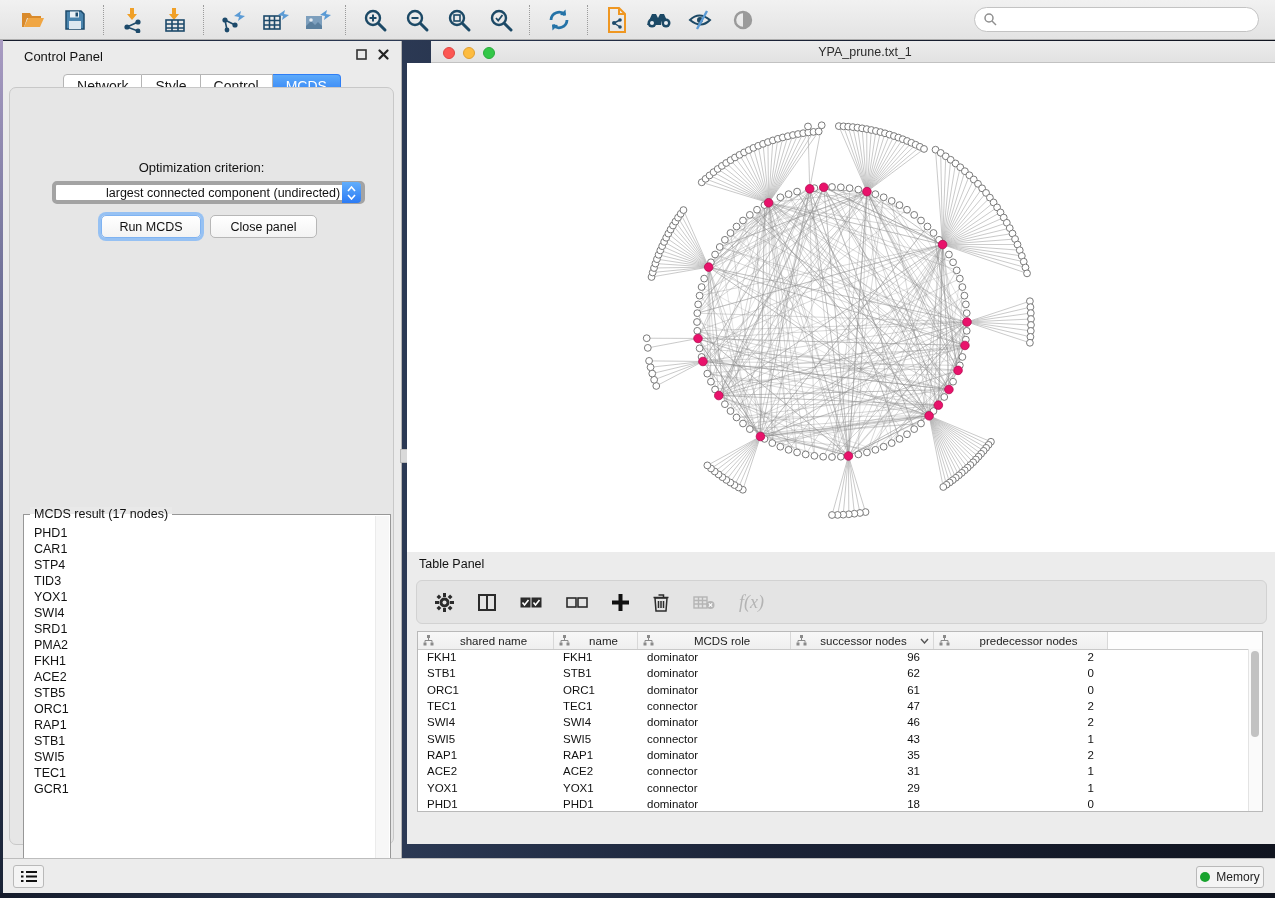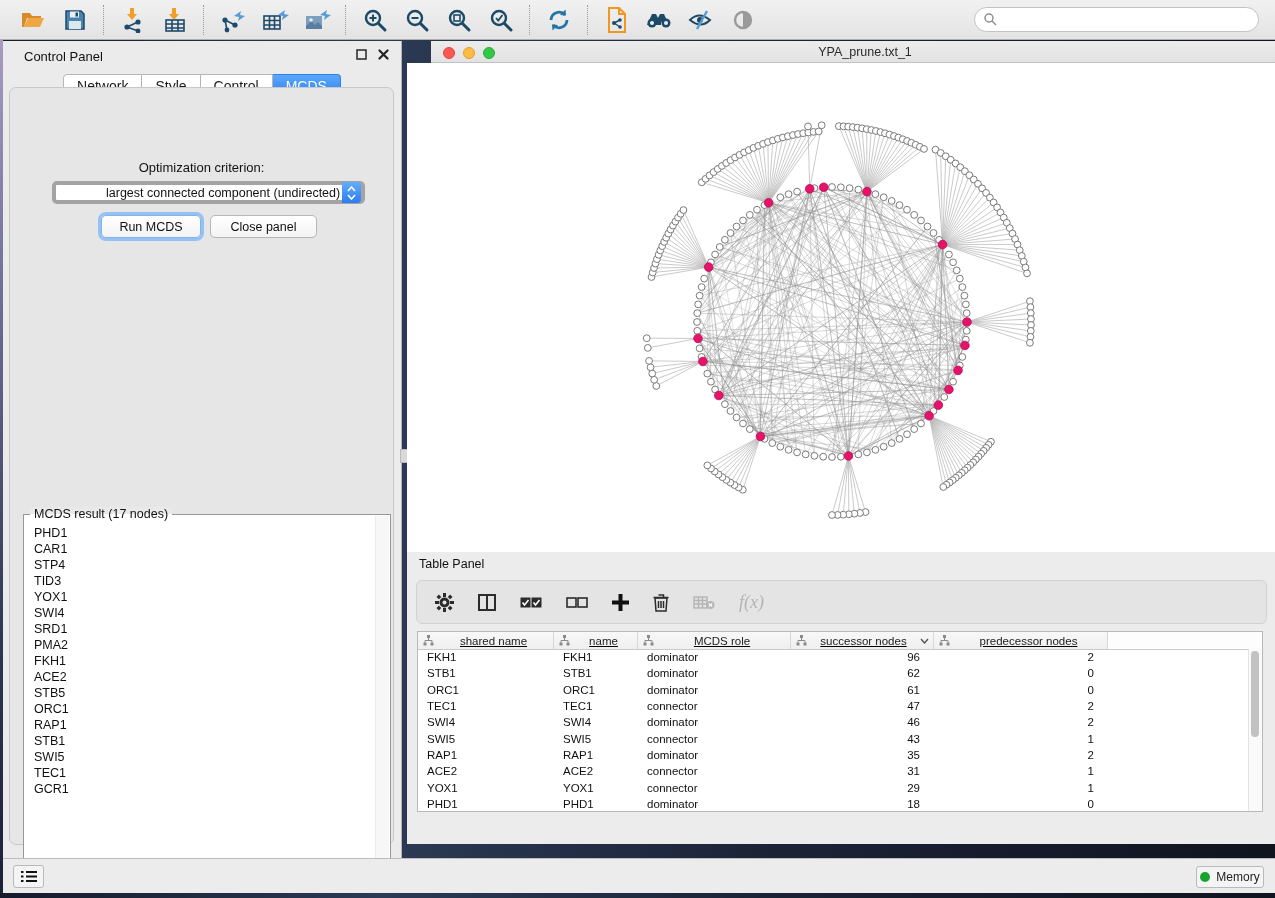--- a/index.html
+++ b/index.html
@@ -59,21 +59,21 @@
   #vsplit-grip{left:400px;top:449px;width:6px;height:12px;background:#d9d9d9;border:1px solid #b9b9b9;}
 
   
   #tpanel{left:407px;top:552px;width:992px;height:292px;background:#ececec;}
   #tpanel-title{position:absolute;left:12px;top:5px;font-size:12.5px;color:#111;}
   #tpanel-toolbar{position:absolute;left:9px;top:28px;width:851px;height:44px;background:#e4e4e4;
                   border:1px solid #d2d2d2;border-radius:6px;box-sizing:border-box;display:flex;align-items:center;gap:24px;padding-left:18px;}
   .fx{font-family:Liberation Serif, serif;font-style:italic;color:#b3b3b3;font-size:18px;}
   #tablewrap{position:absolute;left:10px;top:79px;width:846px;height:181px;background:#fff;border:1px solid #b9b9b9;box-sizing:border-box;}
   #thead{display:grid;grid-template-columns:136px 84px 153px 143px 174px 1fr;height:17px;
-         border-bottom:1px solid #c9c9c9;background:linear-gradient(#f8f8f8,#efefef);text-decoration:underline;}
+         border-bottom:1px solid #c9c9c9;background:linear-gradient(#f8f8f8,#efefef);}
   .hcell{display:flex;align-items:center;border-right:1px solid #d8d8d8;font-size:11.5px;color:#222;padding-left:5px;box-sizing:border-box;}
   .hcell .lbl{flex:1;text-align:center;}
   .hcell:last-child{border-right:none;background:#fdfdfd;}
   #tbody{position:absolute;left:0;top:17px;right:13px;bottom:0;overflow:hidden;}
   .trow{display:grid;grid-template-columns:136px 84px 153px 143px 174px 1fr;height:16.3px;align-items:center;}
   .tcell{font-size:11.5px;color:#111;white-space:nowrap;}
   .tcell.l{padding-left:9px;}
   .tcell.r{text-align:right;padding-right:14px;}
   #tv-scroll{position:absolute;right:0;top:17px;bottom:0;width:13px;background:#fafafa;border-left:1px solid #e3e3e3;}
   #tv-thumb{position:absolute;left:2px;top:2px;width:8px;height:86px;border-radius:4px;background:#c2c2c2;}

